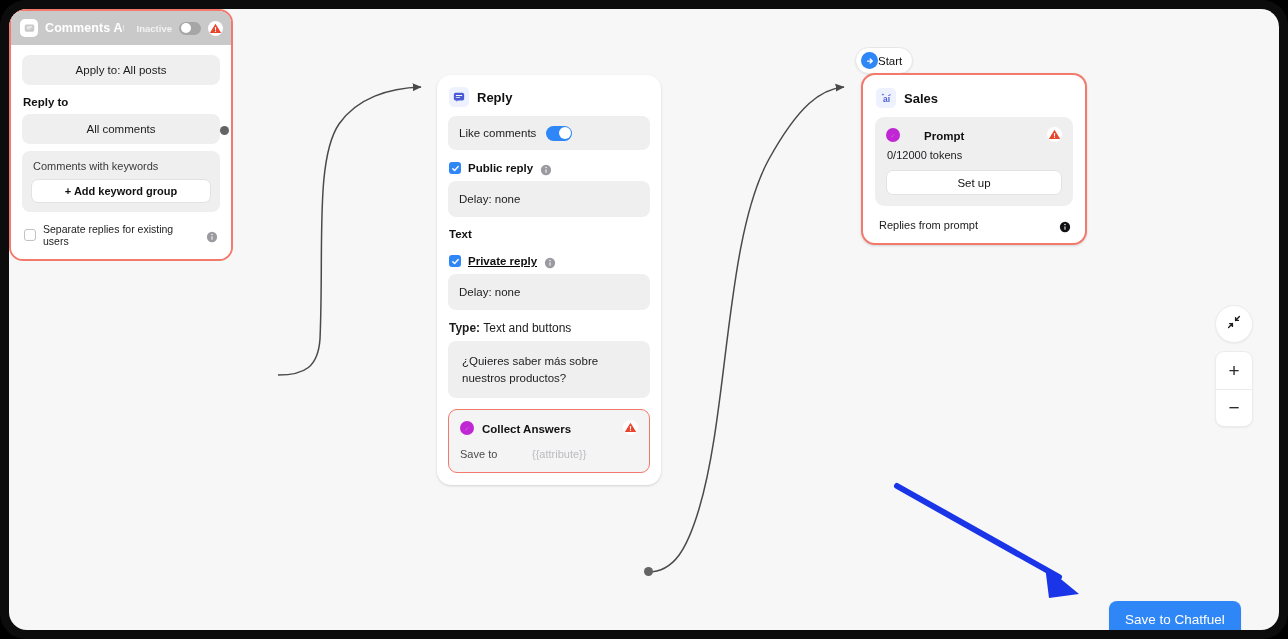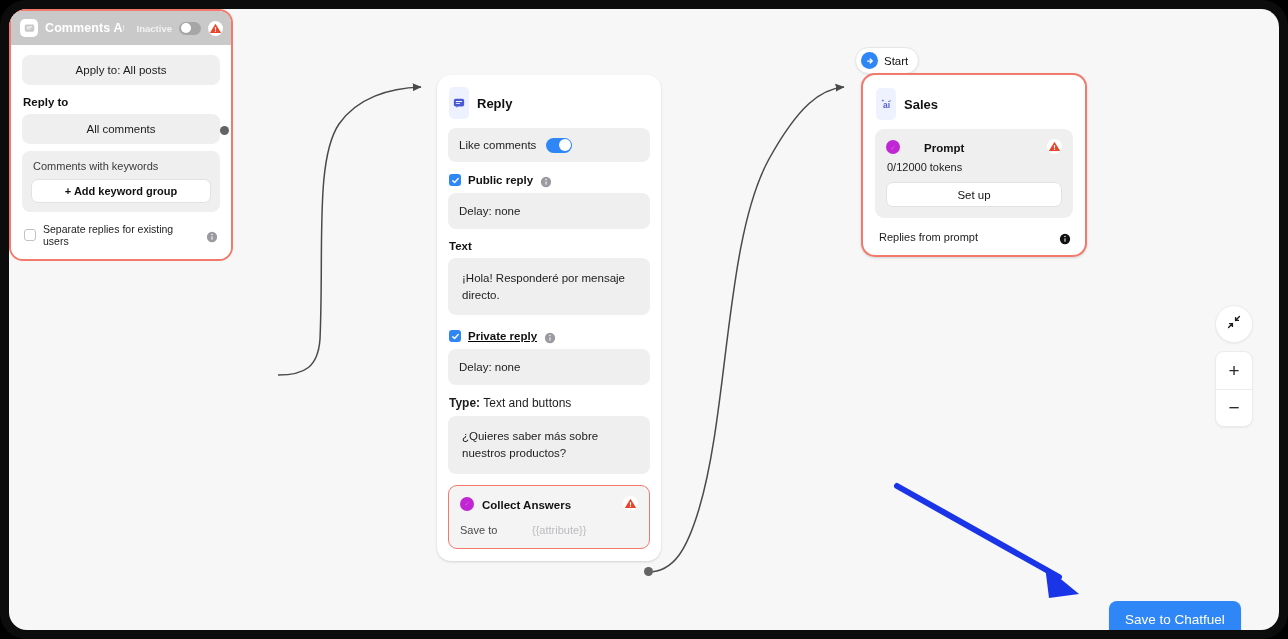--- a/index.html
+++ b/index.html
@@ -114,21 +114,21 @@
   
   .port {
     position: absolute; width: 9px; height: 9px; border-radius: 50%;
     background: #646464;
   }
 
   
   #node-reply { left: 428px; top: 66px; width: 224px; padding: 10px 11px 12px 11px; }
   .node-head { display: flex; align-items: center; gap: 8px; margin: 2px 0 9px 1px; }
   .node-head .chip2 {
-    width: 20px; height: 32px; border-radius: 5px; background: #eef2ff;
+    width: 20px; height: 20px; border-radius: 5px; background: #eef2ff;
     display: flex; align-items: center; justify-content: center; flex: none;
   }
   .node-head .name { font-size: 13px; font-weight: 700; color: #111; }
   .row-toggle {
     background: #efeff0; border-radius: 8px; height: 34px;
     display: flex; align-items: center; gap: 10px; padding: 0 11px;
   }
   .row-toggle span { font-size: 11.5px; color: #1c1c1e; }
   .toggle-on {
     width: 26px; height: 15px; border-radius: 8px; background: #2f86f6; position: relative;
@@ -171,21 +171,21 @@
     background: #fff; border: 1px solid #e2e2e4; border-radius: 7px; height: 25px;
     display: flex; align-items: center; justify-content: center;
     font-size: 11.5px; color: #111;
   }
   .sales-foot { display: flex; align-items: center; margin-top: 13px; padding: 0 2px 0 4px; }
   .sales-foot .t { font-size: 11px; color: #1c1c1e; flex: 1 1 auto; }
 
   
   #start-pill {
     position: absolute; left: 846px; top: 38px;
-    display: flex; align-items: center; gap: 6px;
+    display: flex; align-items: center; 
     background: #fff; border: 1px solid #e6e6e8; border-radius: 14px;
     padding: 4px 10px 4px 5px;
     box-shadow: 0 1px 2px rgba(16,24,40,.07);
   }
   #start-pill .circ {
     width: 17px; height: 17px; border-radius: 50%; background: #2f86f6;
     display: flex; align-items: center; justify-content: center;
   }
   #start-pill .txt { font-size: 11.5px; color: #111; }
 
@@ -323,21 +323,20 @@
           <svg width="12" height="12" viewBox="0 0 14 14" aria-hidden="true">
             <circle cx="7" cy="7" r="6" fill="#9a9aa0"></circle>
             <rect x="6.4" y="6" width="1.2" height="4.3" rx=".6" fill="#fff"></rect>
             <circle cx="7" cy="4.2" r=".85" fill="#fff"></circle>
           </svg>
         </span>
       </div>
 
       <div class="delay">Delay: none</div>
       <div class="mini-label">Text</div>
-      <div class="msg">¡Hola! Responderé por mensaje directo.</div>
 
       <div class="check-row" style="margin-top:15px;text-decoration:underline;">
         <span class="cb-on">
           <svg width="9" height="9" viewBox="0 0 10 10" aria-hidden="true">
             <path d="M2 5.2 L4 7.2 L8 2.9" fill="none" stroke="#fff" stroke-width="1.6" stroke-linecap="round" stroke-linejoin="round"></path>
           </svg>
         </span>
         <span class="lbl">Private reply</span>
         <span class="info-dot">
           <svg width="12" height="12" viewBox="0 0 14 14" aria-hidden="true">

